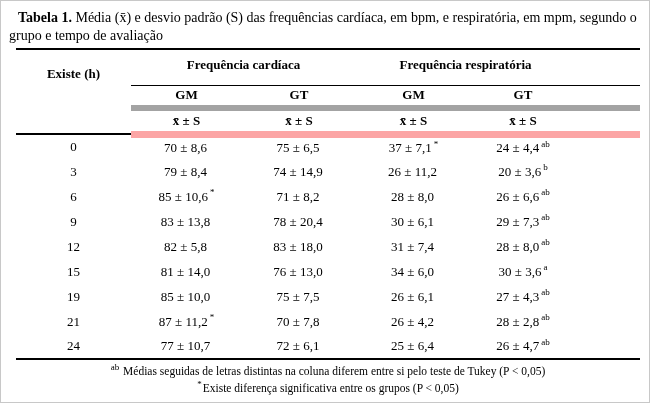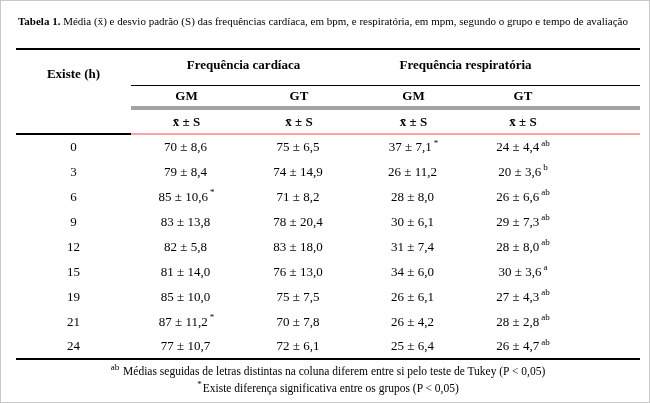--- a/index.html
+++ b/index.html
@@ -12,23 +12,23 @@
     font-family: "Liberation Serif", serif;
     overflow: hidden;
   }
   .frame {
     width: 650px;
     height: 403px;
     border: 1px solid #c8c8c8;
     padding: 8px 12px 0 8px;
   }
   .caption {
-    margin: 0 0 14px 0;
-    font-size: 11px;
-    line-height: 25px;
+    margin: 0 0 3px 0;
+    font-size: 14px;
+    line-height: 18px;
     text-indent: 9px;
   }
   .caption b { font-weight: bold; }
   table {
     border-collapse: collapse;
     table-layout: fixed;
     width: 624px;
     margin-left: 7px;
     border-top: 2px solid #000;
     border-bottom: 2px solid #000;
@@ -44,22 +44,22 @@
     vertical-align: top;
     padding-top: 16px;
     border-bottom: 2px solid #000;
   }
   .group-th {
     height: 36px;
     vertical-align: middle;
     border-bottom: 1px solid #000;
     padding-bottom: 4px;
   }
-  .sub-th  { height: 23px; border-bottom: 4px solid #a3a3a3; }
-  .stat-th { height: 26px; border-bottom: 2px solid #fca5a5; }
+  .sub-th  { height: 23px; border-bottom: 6px solid #a3a3a3; }
+  .stat-th { height: 26px; border-bottom: 7px solid #fca5a5; }
   tbody td { height: 25px; }
   .padR { padding-right: 65px; font-family: Liberation Serif, serif; }
   sup {
     font-size: 9px;
     line-height: 0;
     margin-left: 2px;
   }
   .footnotes {
     margin: 4px 0 0 10px;
     font-size: 11.5px;

